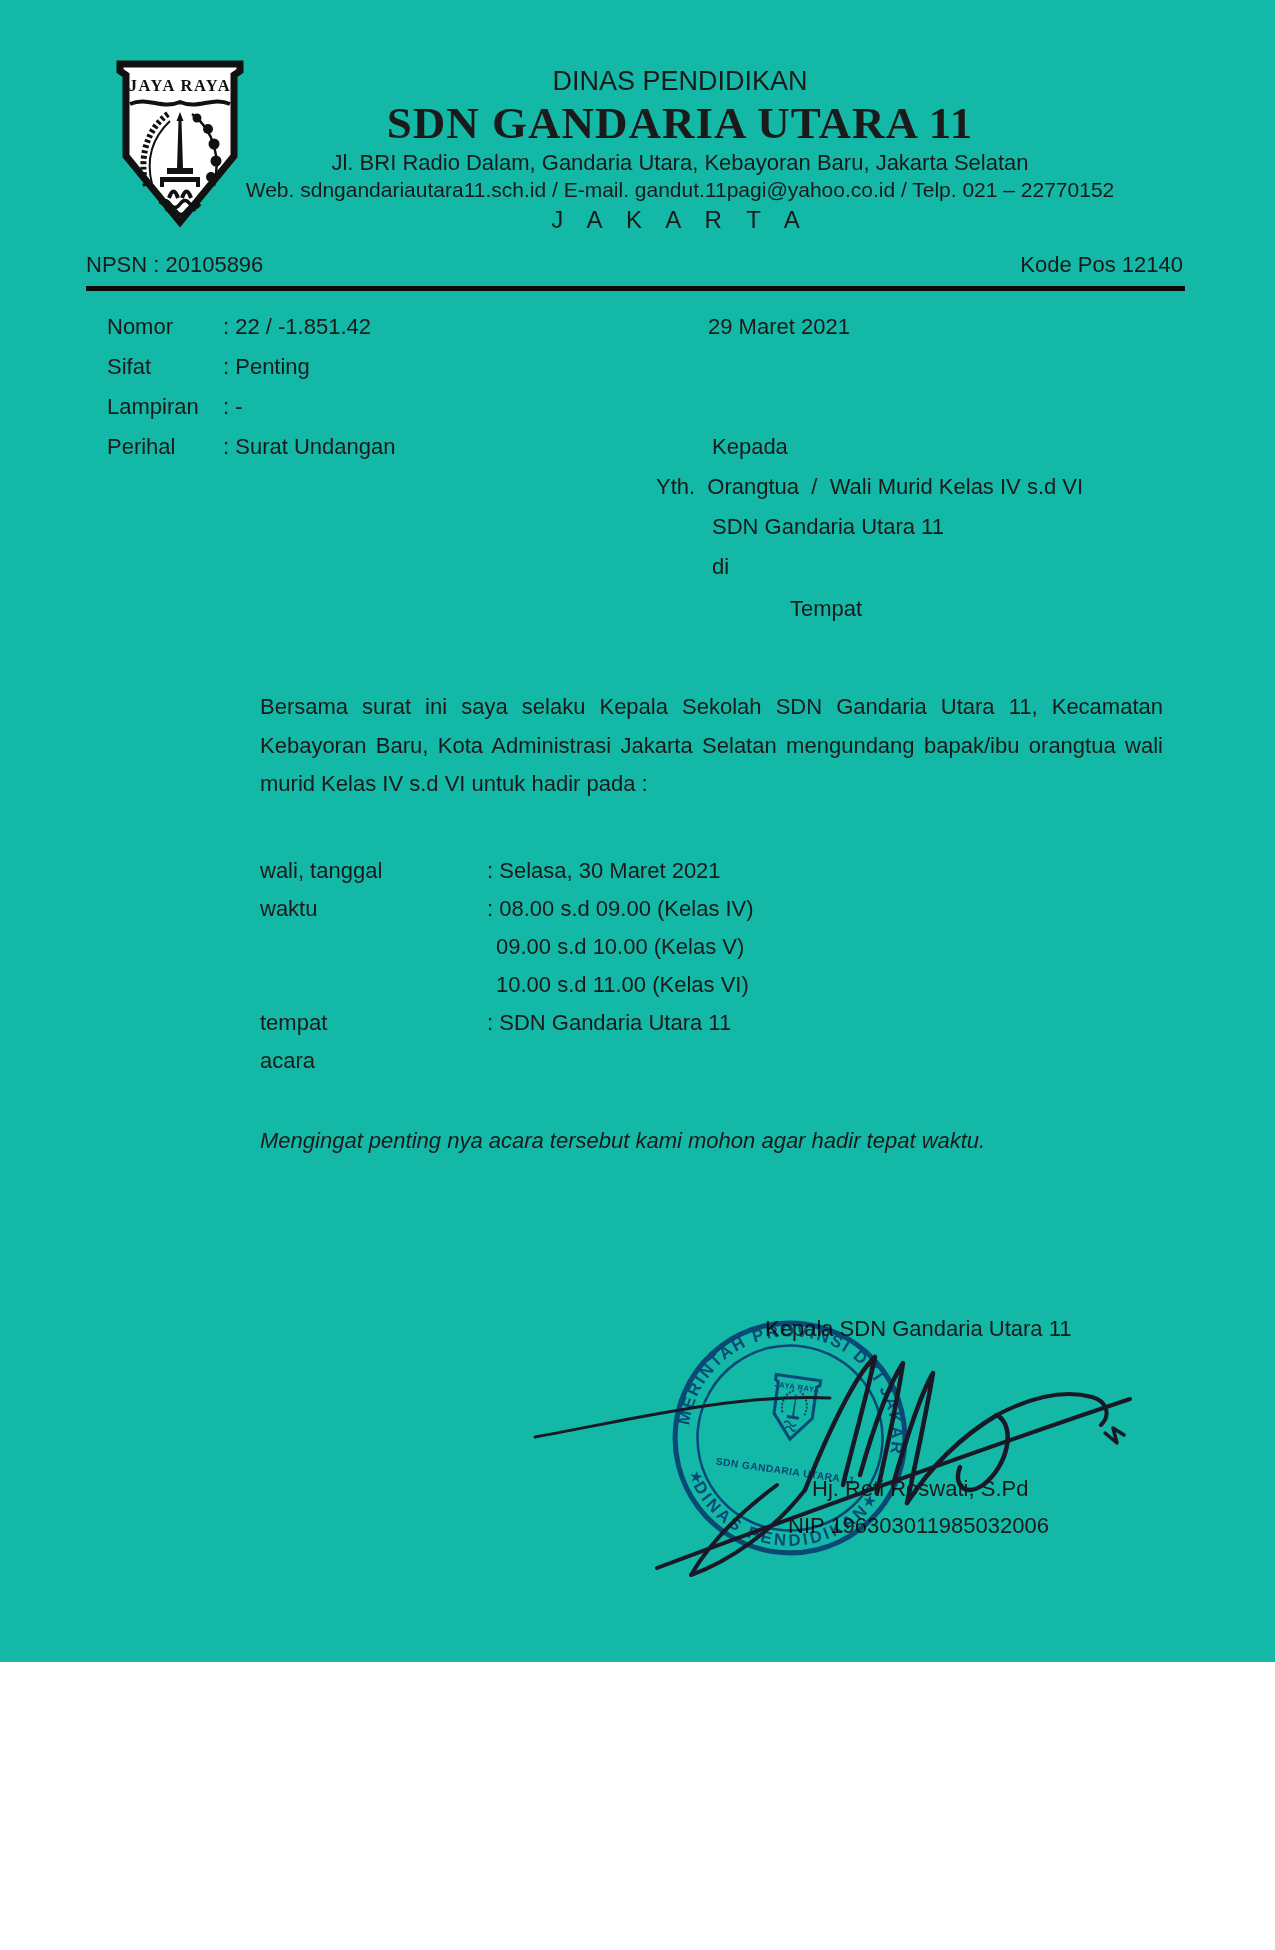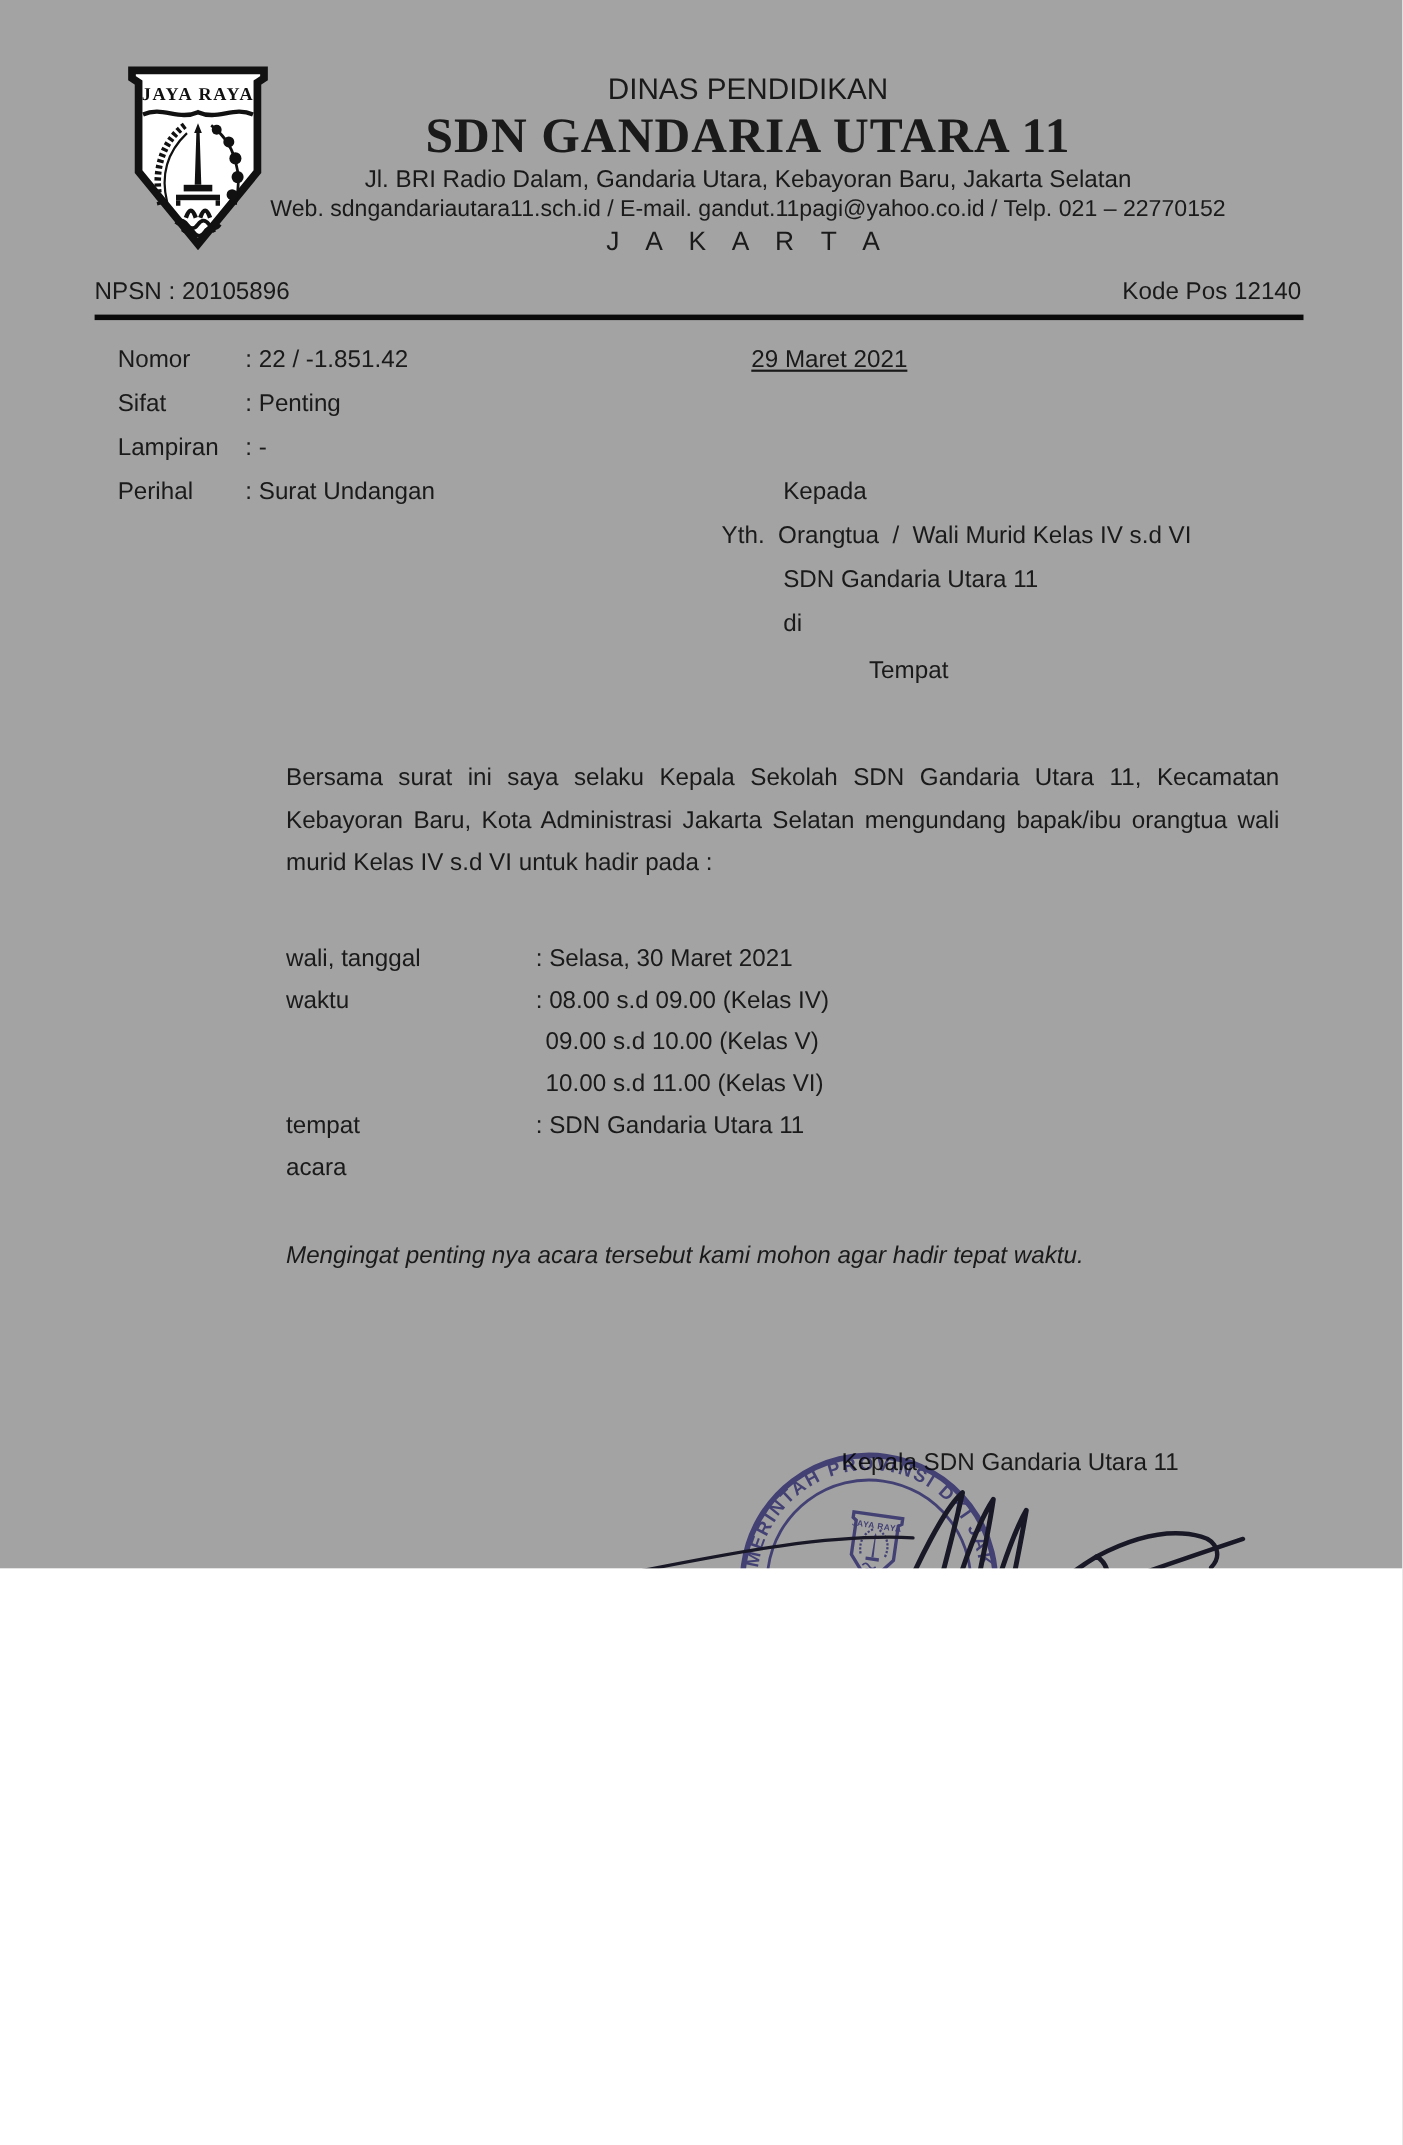--- a/index.html
+++ b/index.html
@@ -1,34 +1,34 @@
 <!DOCTYPE html>
 <html><head>
 <meta charset="utf-8">
 <style>
   html,body{margin:0;padding:0;background:#ffffff;}
   .page{
-    position:relative;width:1275px;height:1426px;background:#a3a3a3;
+    position:relative;width:1275px;height:1662px;background:#14b8a6;
     font-family:"Liberation Sans",sans-serif;color:#1a1a1a;overflow:hidden;
   }
   
   .logo{position:absolute;left:110px;top:58px;width:140px;height:176px;}
   .header-text{position:absolute;left:200px;top:66px;width:960px;text-align:center;}
   .gov{font-size:27px;line-height:30px;}
   .dept{font-size:27px;line-height:31px;}
   .school{font-family:"Liberation Serif",serif;font-weight:bold;font-size:45px;line-height:52px;letter-spacing:1px;}
   .addr{font-size:22px;line-height:28px;}
   .contact{font-size:21px;line-height:26px;}
   .city{font-size:24px;letter-spacing:9px;line-height:29px;margin-top:2px;}
   .npsn-row{position:absolute;left:86px;top:252px;width:1097px;display:flex;justify-content:space-between;font-size:22px;}
   .rule{position:absolute;left:86px;top:286px;width:1099px;height:5px;background:#0a0a0a;}
   
   .meta-label{position:absolute;left:107px;font-size:22px;}
   .meta-value{position:absolute;left:223px;font-size:22px;}
-  .date{position:absolute;left:683px;top:314px;font-size:22px;text-decoration:underline;}
+  .date{position:absolute;left:708px;top:314px;font-size:22px;}
   
   .rc{position:absolute;font-size:22px;white-space:pre;}
   
   .para{position:absolute;left:260px;width:903px;font-size:22px;line-height:38.5px;text-align:justify;}
   .line{position:absolute;font-size:22px;white-space:pre;font-style:italic;}
   .d-label{position:absolute;left:260px;font-size:22px;}
   .d-value{position:absolute;left:487px;font-size:22px;}
   .d-value.cont{left:496px;}
   
   .sig-title{position:absolute;left:765px;top:1316px;font-size:22px;z-index:1;}

